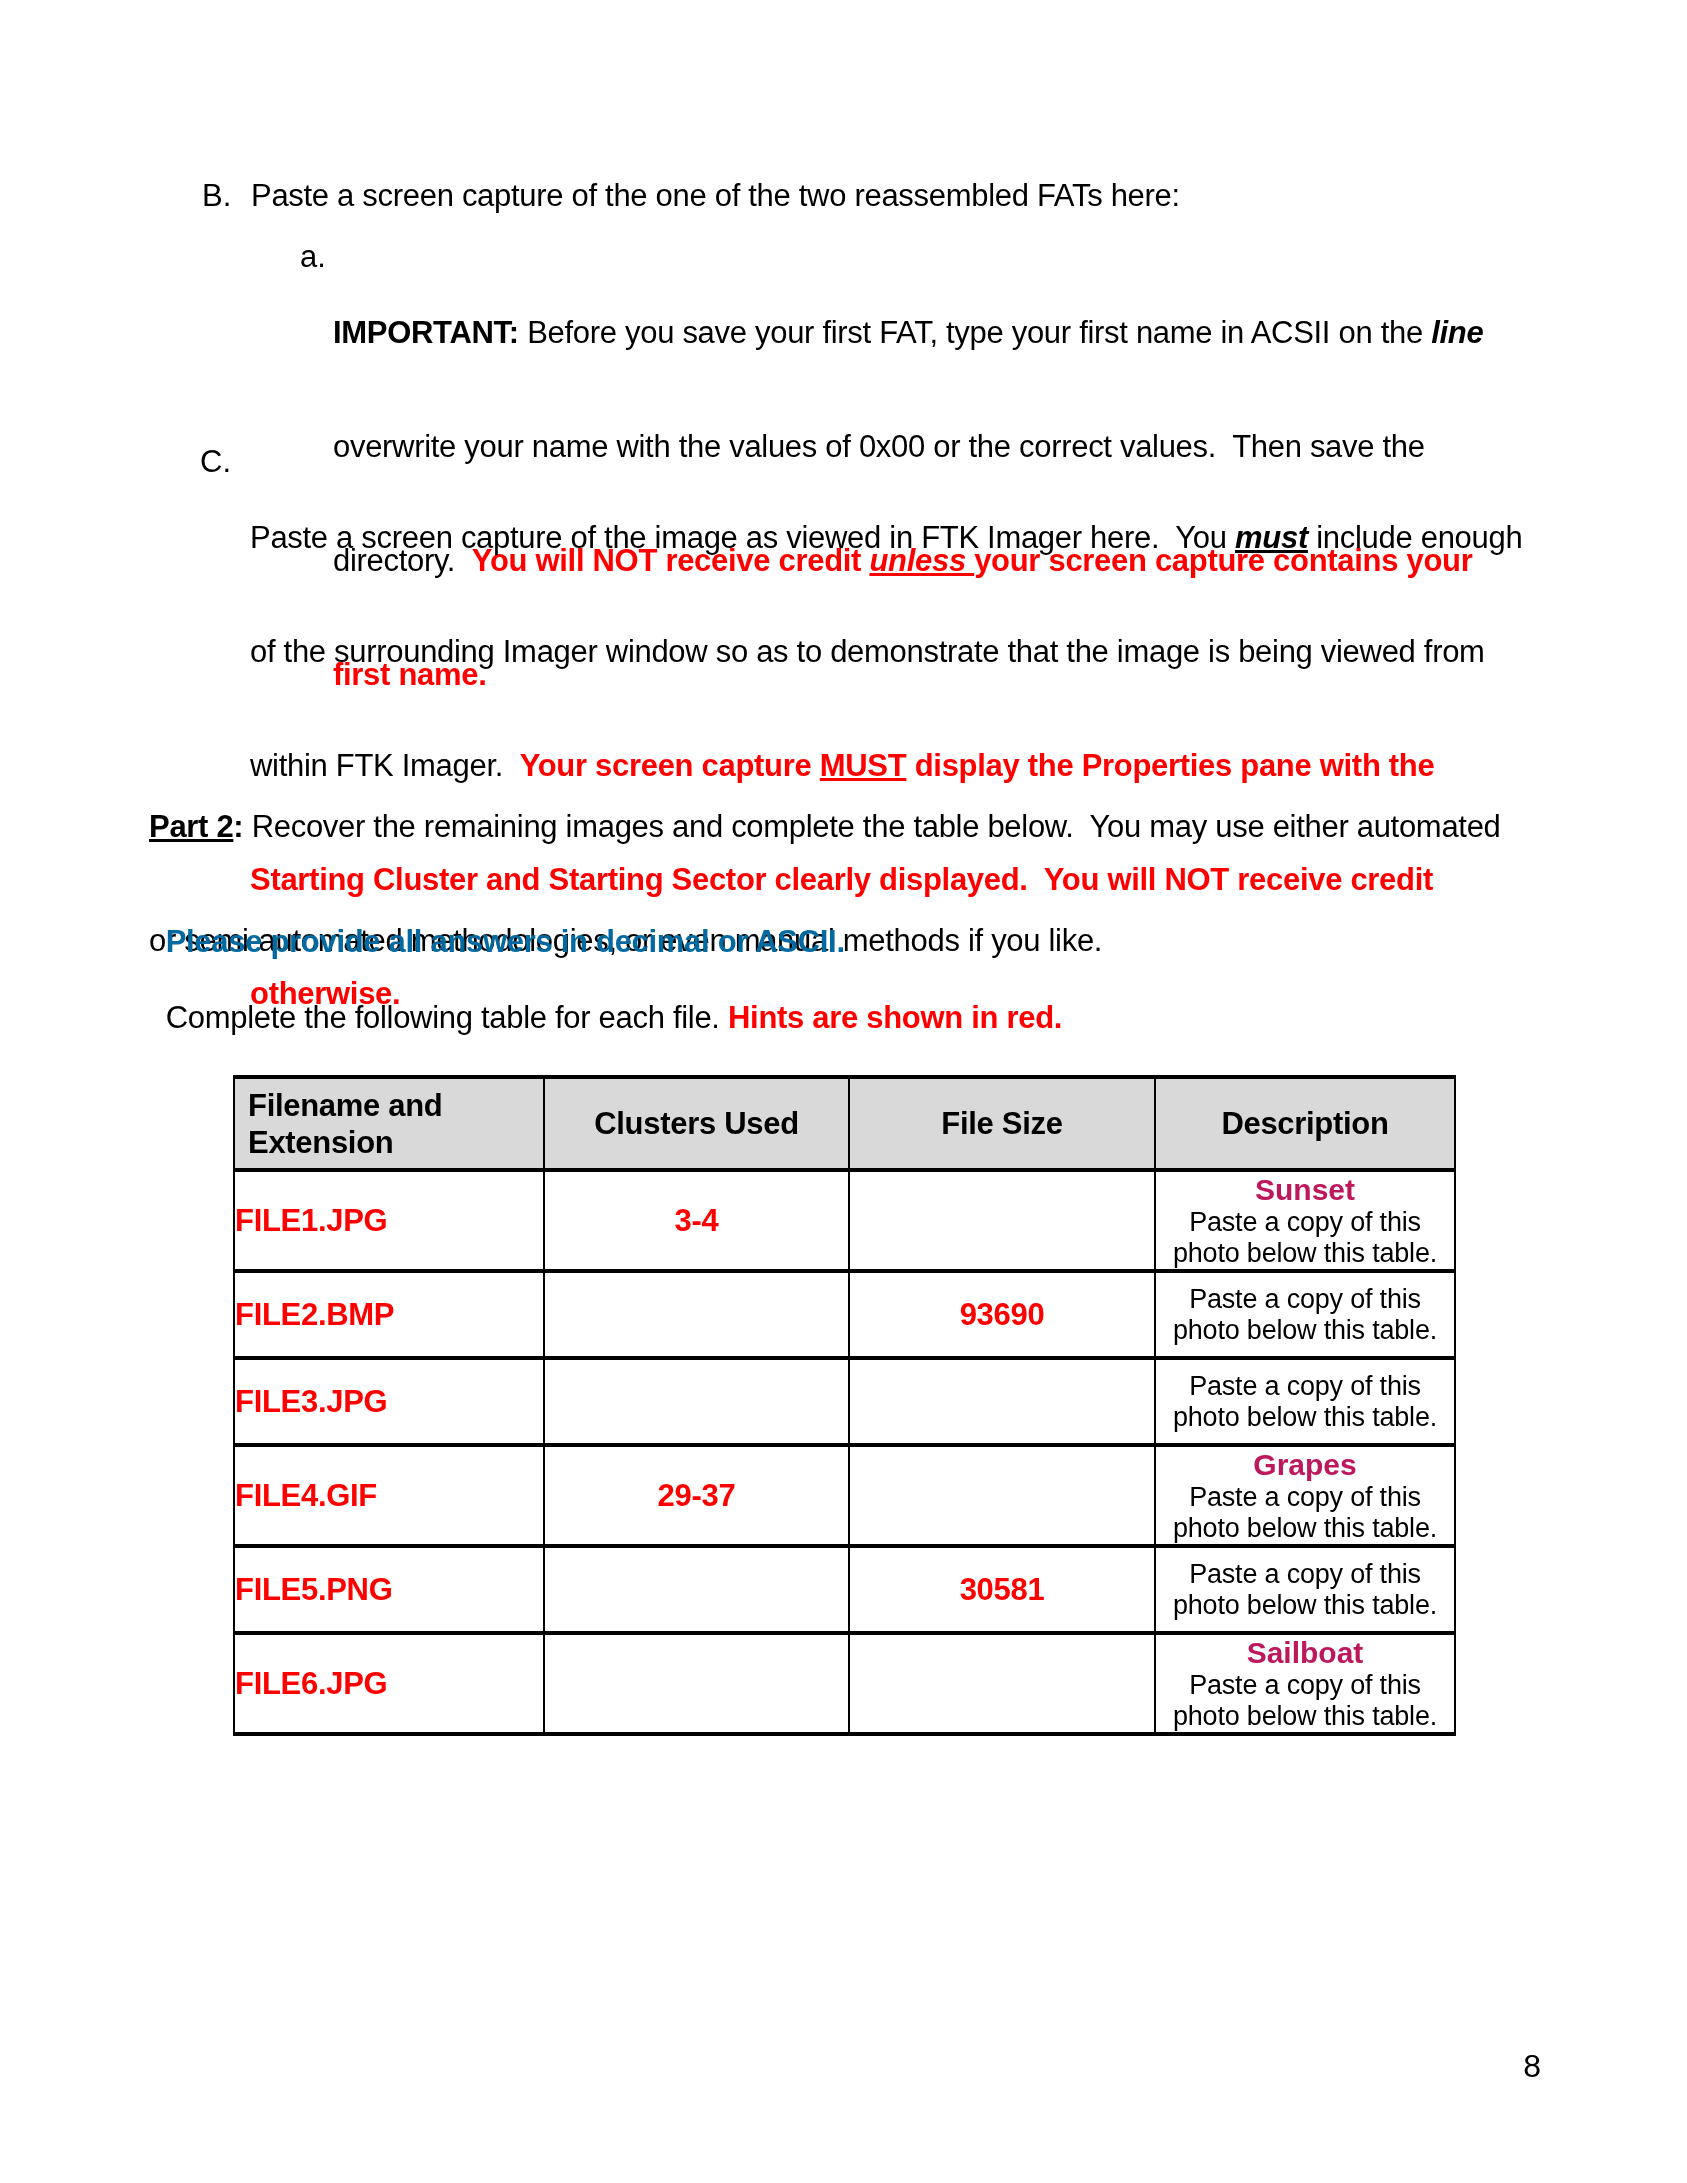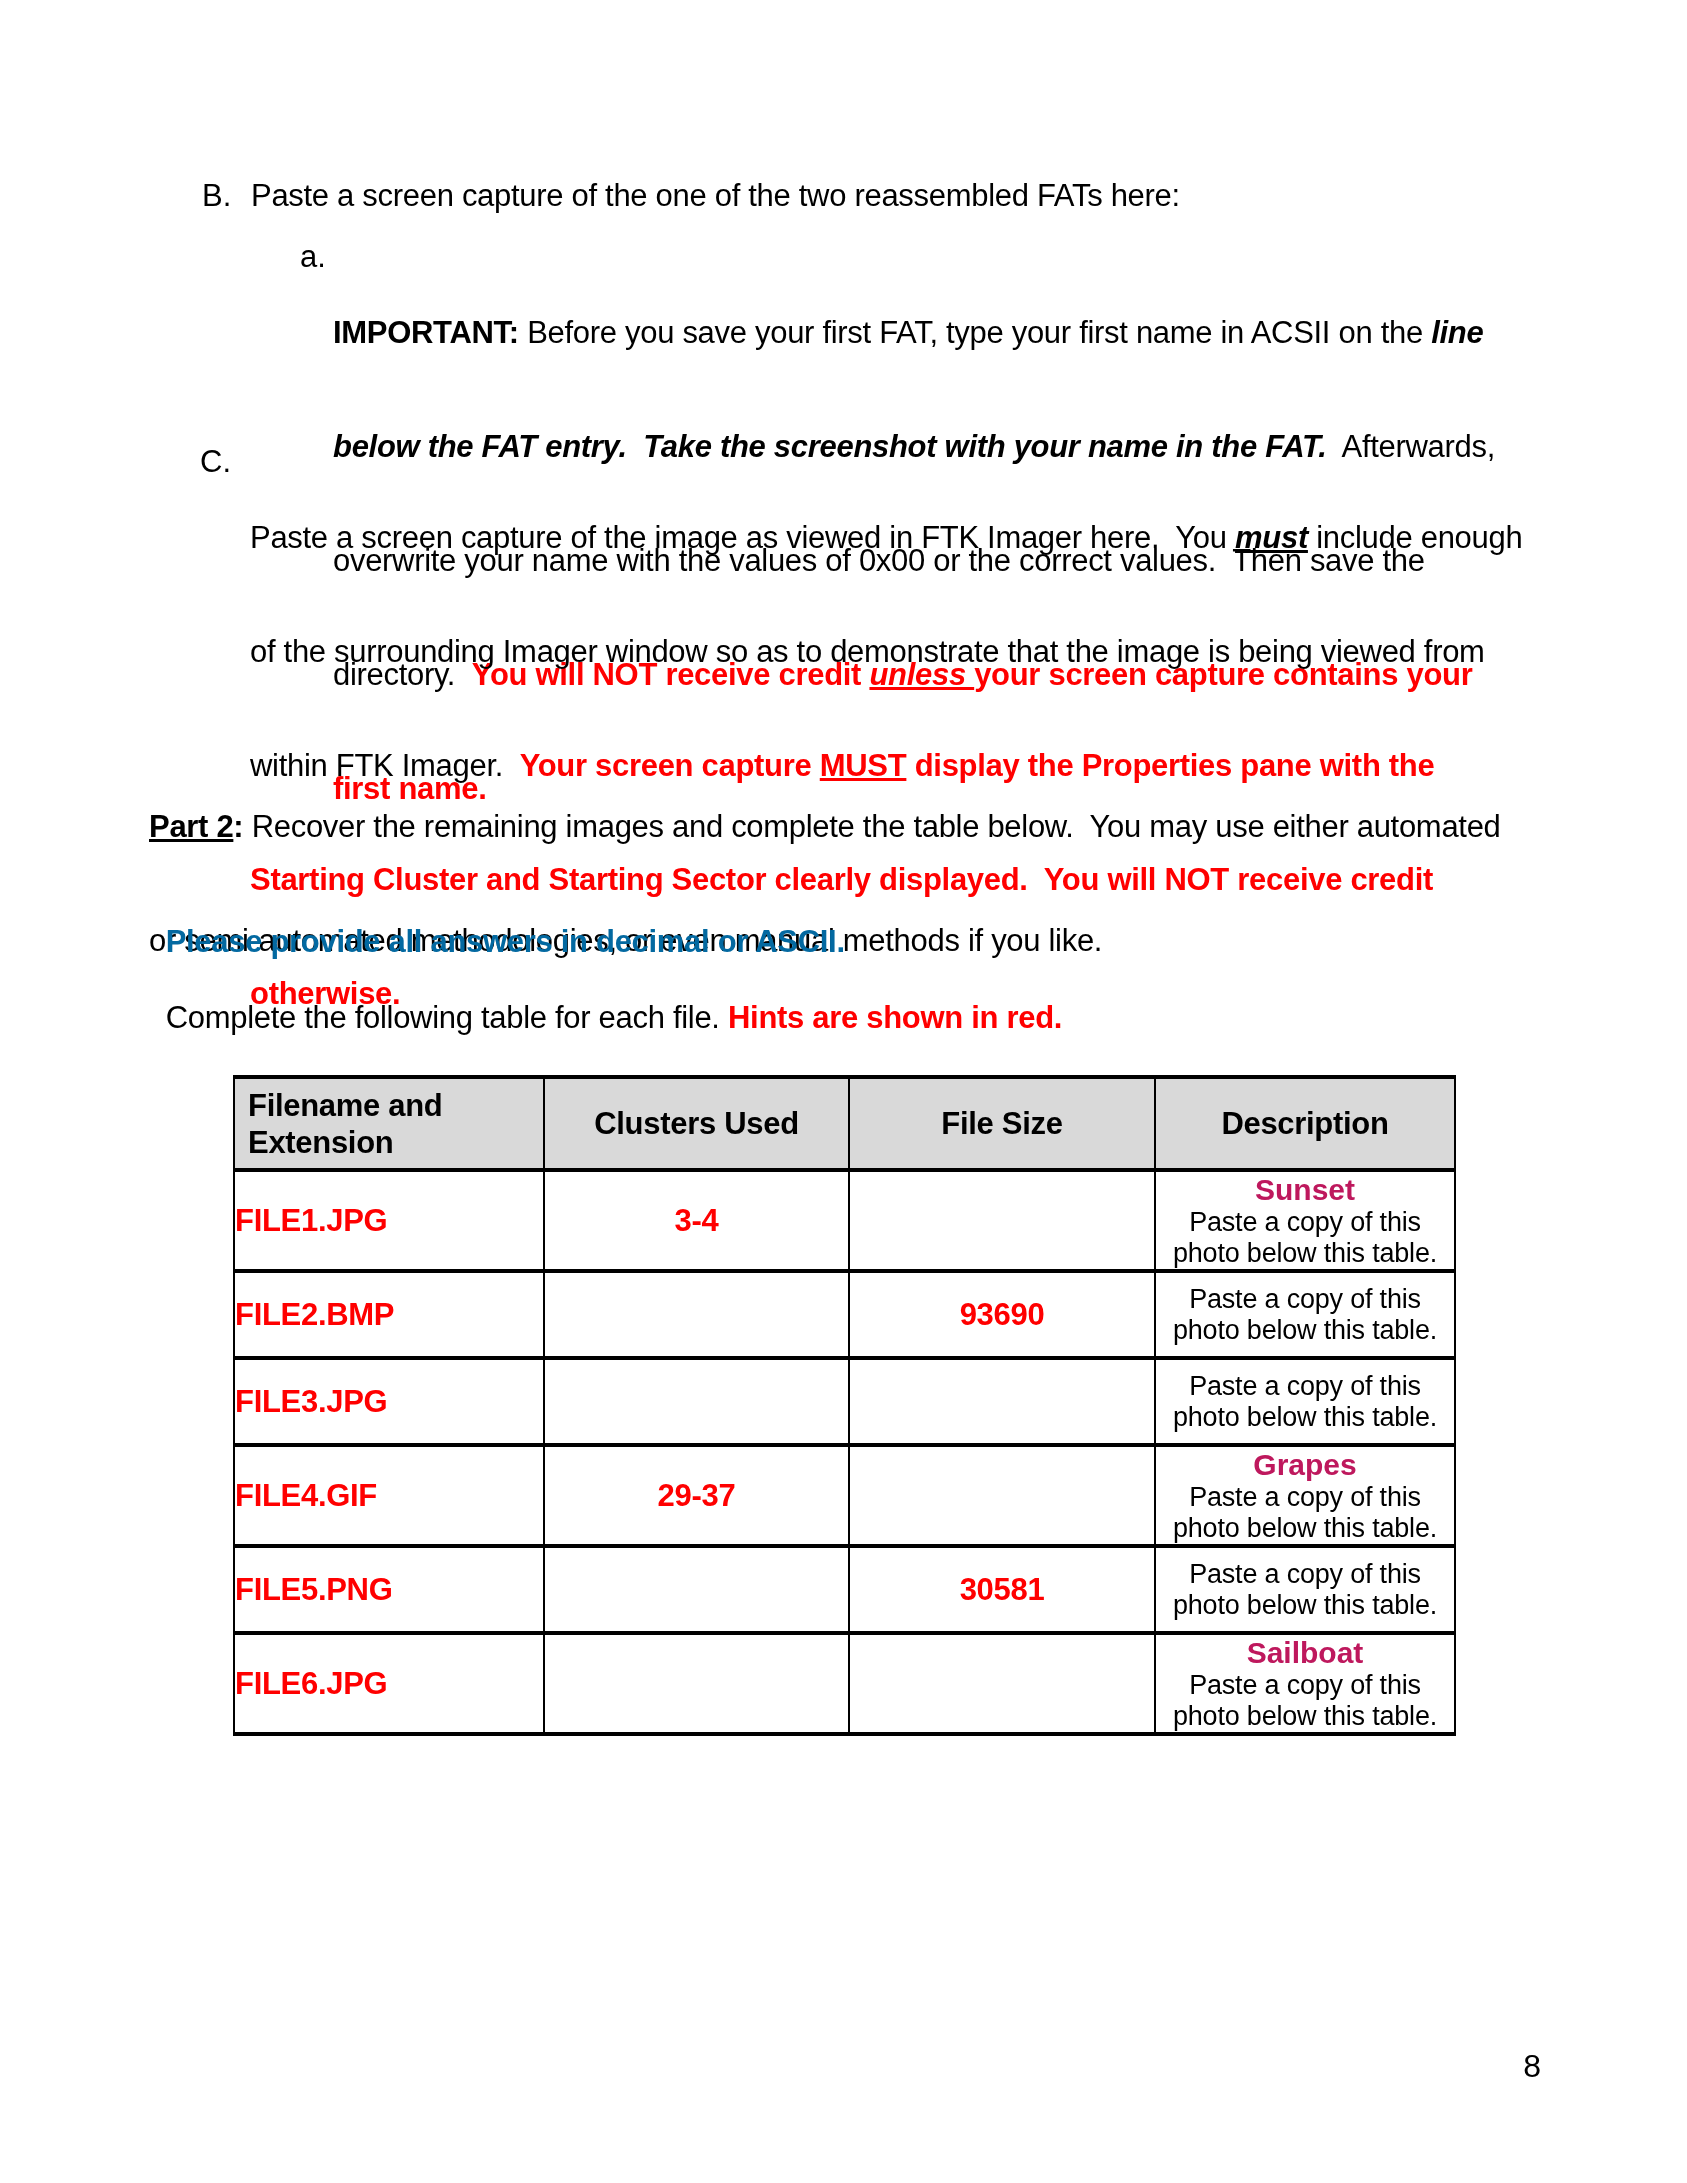--- a/index.html
+++ b/index.html
@@ -48,21 +48,20 @@
 </style>
 </head>
 <body>
 
 <div class="abs marker" style="left:202px;top:177px;">B.</div>
 <div class="abs para" style="left:251px;top:177px;">Paste a screen capture of the one of the two reassembled FATs here:</div>
 
 <div class="abs marker" style="left:300px;top:238px;">a.</div>
 <div class="abs para" style="left:333px;top:238px;">
   <div><span class="seg-b">IMPORTANT:</span><span> Before you save your first FAT, type your first name in ACSII on the </span><span class="seg-b seg-i">line</span></div>
-  <div><span class="seg-b seg-i">below the FAT entry.  Take the screenshot with your name in the FAT.</span><span>  Afterwards,</span></div>
   <div><span>overwrite your name with the values of 0x00 or the correct values.  Then save the</span></div>
   <div><span>directory.  </span><span class="seg-r seg-b">You will NOT receive credit </span><span class="seg-r seg-b seg-i seg-u">unless </span><span class="seg-r seg-b">your screen capture contains your</span></div>
   <div><span class="seg-r seg-b">first name.</span></div>
 </div>
 
 <div class="abs marker" style="left:200px;top:443px;">C.</div>
 <div class="abs para" style="left:250px;top:443px;">
   <div><span>Paste a screen capture of the image as viewed in FTK Imager here.  You </span><span class="seg-b seg-i seg-u">must</span><span> include enough</span></div>
   <div><span>of the surrounding Imager window so as to demonstrate that the image is being viewed from</span></div>
   <div><span>within FTK Imager.  </span><span class="seg-r seg-b">Your screen capture </span><span class="seg-r seg-b seg-u">MUST</span><span class="seg-r seg-b"> display the Properties pane with the</span></div>

